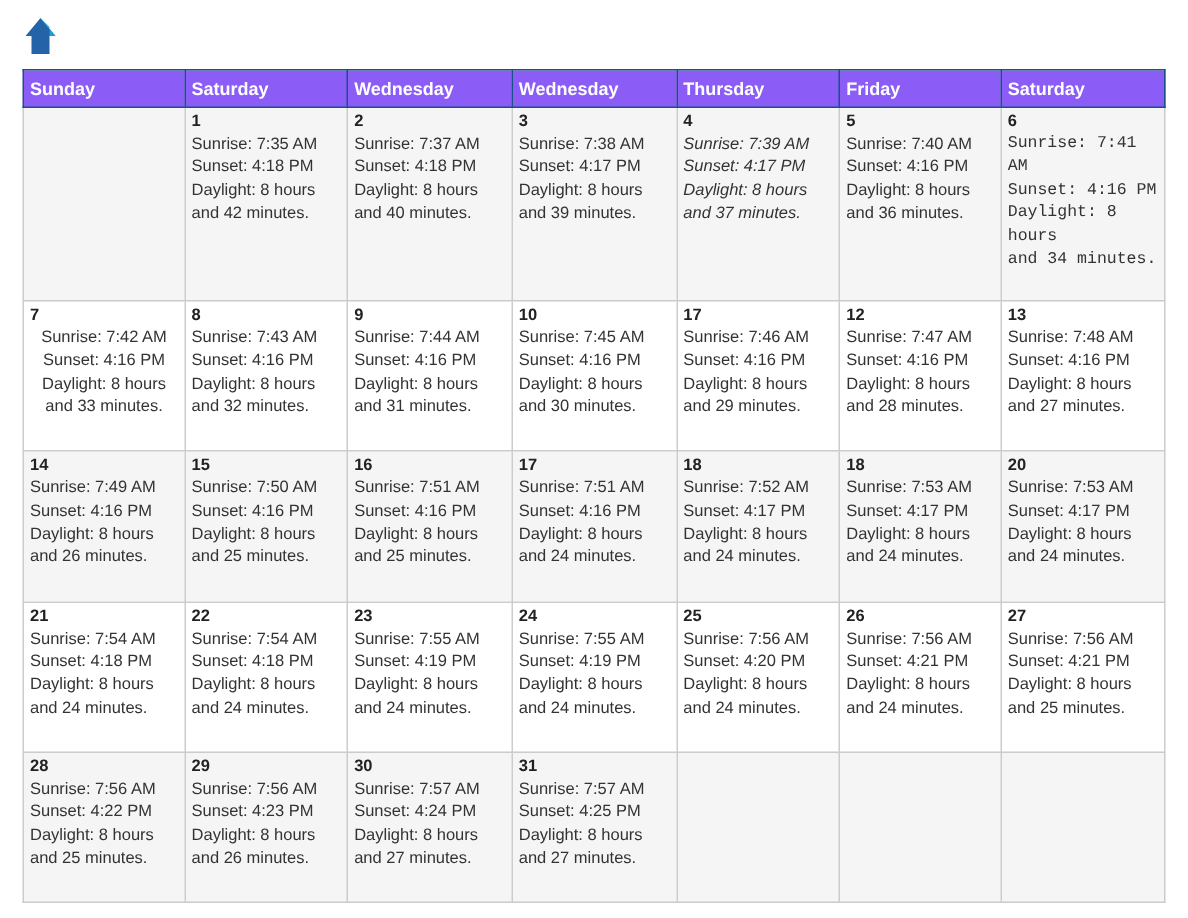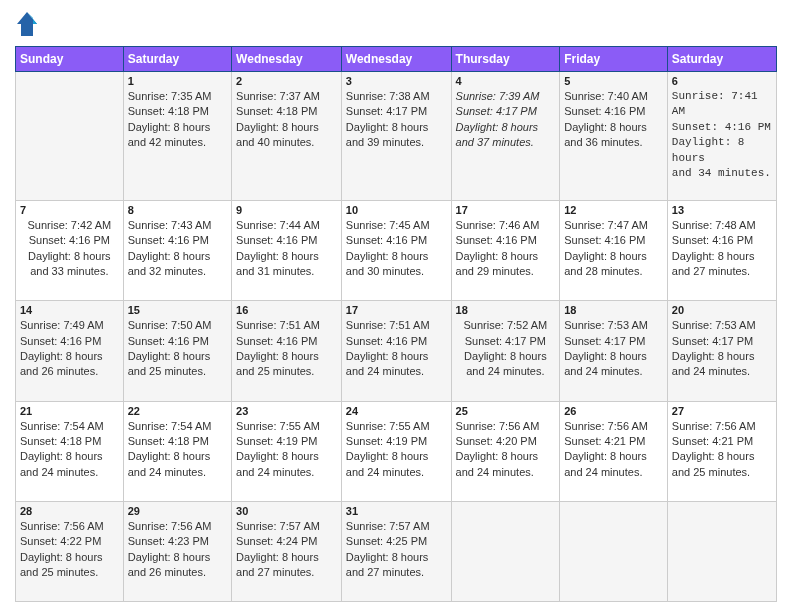--- a/index.html
+++ b/index.html
@@ -245,21 +245,21 @@
           </td>
           <td>
             <div class="day-number">17</div>
             <div class="day-info" style="white-space: pre-line;">Sunrise: 7:51 AM
 Sunset: 4:16 PM
 Daylight: 8 hours
 and 24 minutes.</div>
           </td>
           <td>
             <div class="day-number">18</div>
-            <div class="day-info" style="white-space: pre-line; text-align: center;">Sunrise: 7:52 AM
+            <div class="day-info" style="white-space: pre-line;">Sunrise: 7:52 AM
 Sunset: 4:17 PM
 Daylight: 8 hours
 and 24 minutes.</div>
           </td>
           <td>
             <div class="day-number">18</div>
             <div class="day-info" style="white-space: pre-line;">Sunrise: 7:53 AM
 Sunset: 4:17 PM
 Daylight: 8 hours
 and 24 minutes.</div>

